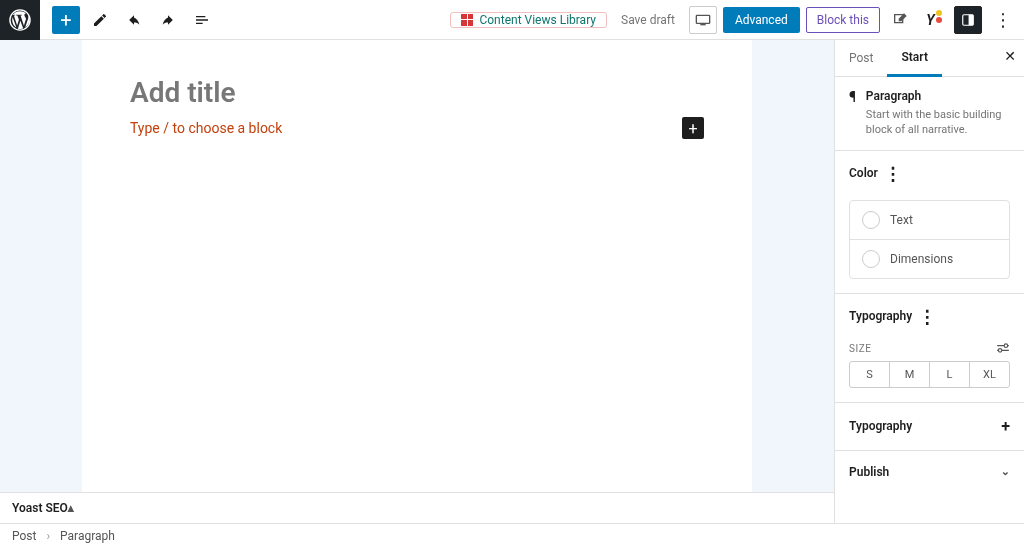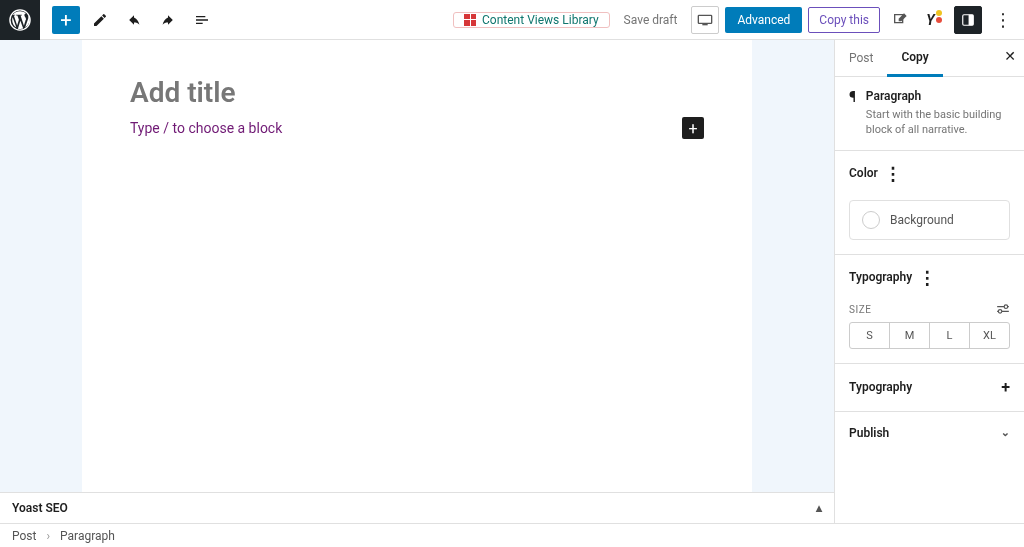--- a/index.html
+++ b/index.html
@@ -26,26 +26,26 @@
   .yoast-icon .y { font-style: italic; font-weight: bold; font-size: 14px; }
   .yoast-icon .light { width:6px; height:6px; border-radius:50%; background:#e74c3c; margin-left:1px; box-shadow: 0 -7px 0 0 #f0c420; }
   .kebab { font-size: 18px; color:#1e1e1e; cursor:pointer; padding:0 6px; }
 
   
   .body { display:flex; height: calc(547px - 40px - 24px); }
   .editor-wrap { flex: 1; background: #f0f6fc; display:flex; justify-content:center; position:relative; }
   .editor-canvas { width: 670px; background:#fff; margin-top: 0; height:100%; padding: 36px 48px; position:relative; }
   .title-placeholder { font-size: 28px; font-weight: 600; color: #777; margin-bottom: 8px; }
   .block-row { display:flex; align-items:center; justify-content:space-between; }
-  .block-placeholder { color:#701a75; font-size: 14px; }
+  .block-placeholder { color:#c2410c; font-size: 14px; }
   .block-add { width:22px; height:22px; background:#1e1e1e; color:#fff; border-radius:2px; display:flex; align-items:center; justify-content:center; font-size:16px; cursor:pointer; }
 
   
   .editor-bottom { position:absolute; left:0; right:0; bottom:0; }
-  .yoast-panel { background:#fff; border-top:1px solid #e0e0e0; padding:8px 12px; font-size:12px; font-weight:600; display:flex; justify-content:space-between; align-items:center; cursor:pointer; }
+  .yoast-panel { background:#fff; border-top:1px solid #e0e0e0; padding:8px 12px; font-size:12px; font-weight:600; display:flex; align-items:center; cursor:pointer; }
   .yoast-panel .caret { color:#555; }
 
   
   .breadcrumb { height:24px; border-top:1px solid #e0e0e0; background:#fff; display:flex; align-items:center; padding:0 12px; font-size:12px; color:#555; gap:10px; }
   .breadcrumb .sep { color:#999; }
 
   
   .sidebar { width:190px; border-left:1px solid #e0e0e0; background:#fff; display:flex; flex-direction:column; font-size:12px; }
   .side-tabs { display:flex; align-items:center; border-bottom:1px solid #e0e0e0; position:relative; }
   .side-tab { padding:10px 14px; color:#757575; cursor:pointer; }
@@ -118,21 +118,21 @@
       <span>Content Views Library</span>
     </div>
     <div class="save-draft">Save draft</div>
     <div class="preview-btn">
       <svg width="16" height="12" viewBox="0 0 24 18">
           <rect x="2" y="2" width="20" height="12" rx="1" fill="none" stroke="#555" stroke-width="2"></rect>
           <path stroke="#555" stroke-width="2" d="M8 16h8"></path>
         </svg>
     </div>
     <div class="publish-btn">Advanced</div>
-    <div class="copy-btn">Copy this</div>
+    <div class="copy-btn">Block this</div>
     <div class="icon-btn noborder">
       <svg width="16" height="16" viewBox="0 0 24 24">
           <path fill="none" stroke="#555" stroke-width="2" d="M4 4h12v12H4z"></path>
           <path fill="#555" d="M18 2l4 4-8 8h-4v-4z"></path>
         </svg>
     </div>
     <div class="icon-btn noborder yoast-icon">
       <span class="y">Y</span>
         <span class="light"></span>
     </div>
@@ -159,41 +159,45 @@
       <div class="yoast-panel">
         <span>Yoast SEO</span>
         <span class="caret">▴</span>
       </div>
     </div>
   </div>
 
   <div class="sidebar">
     <div class="side-tabs">
       <div class="side-tab">Post</div>
-      <div class="side-tab active">Copy</div>
+      <div class="side-tab active">Start</div>
       <div class="side-close">✕</div>
     </div>
 
     <div class="block-info">
       <div class="bicon">¶</div>
       <div>
         <div class="btitle">Paragraph</div>
         <div class="bdesc">Start with the basic building block of all narrative.</div>
       </div>
     </div>
 
     <div class="panel-head">
       <span>Color</span>
       <span class="kebab">⋮</span>
     </div>
     <div class="panel-body">
       <div class="color-row-group">
         <div class="color-row">
           <span class="color-swatch"></span>
-          <span>Background</span>
+          <span>Text</span>
+        </div>
+        <div class="color-row">
+          <span class="color-swatch"></span>
+          <span>Dimensions</span>
         </div>
       </div>
     </div>
 
     <div class="panel-divider"></div>
     <div class="panel-head">
       <span>Typography</span>
       <span class="kebab">⋮</span>
     </div>
     <div class="panel-body">

